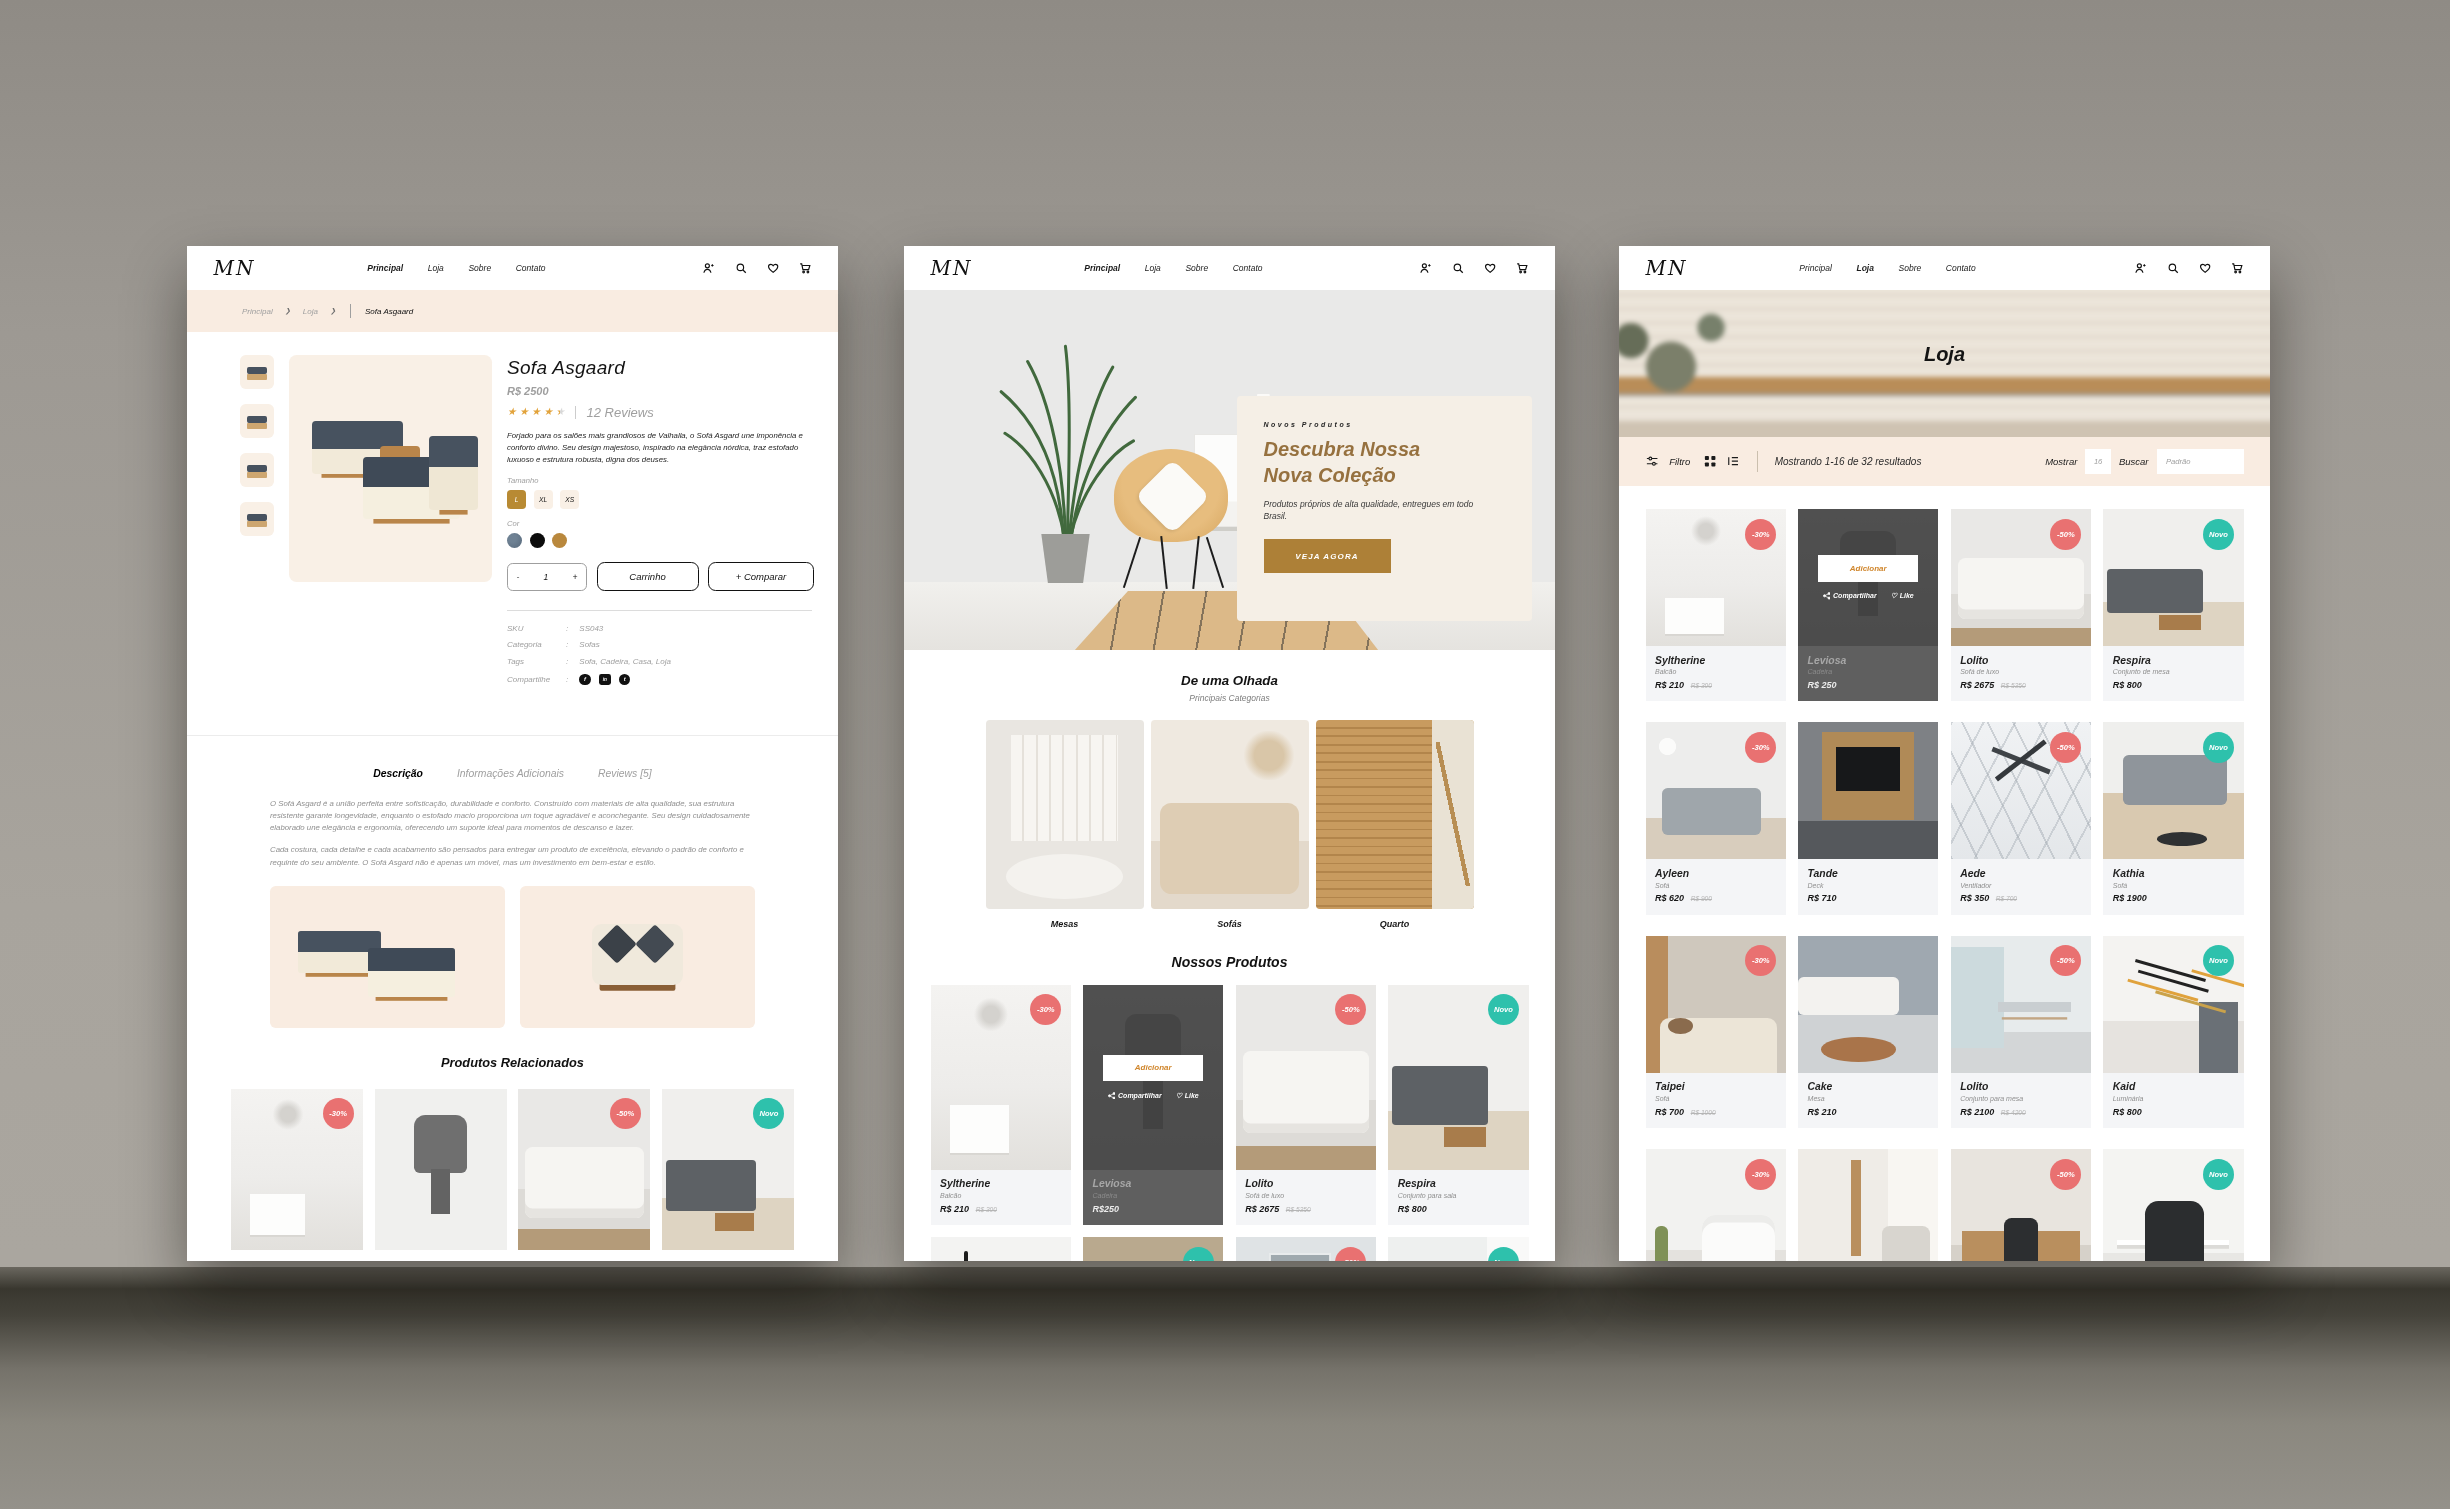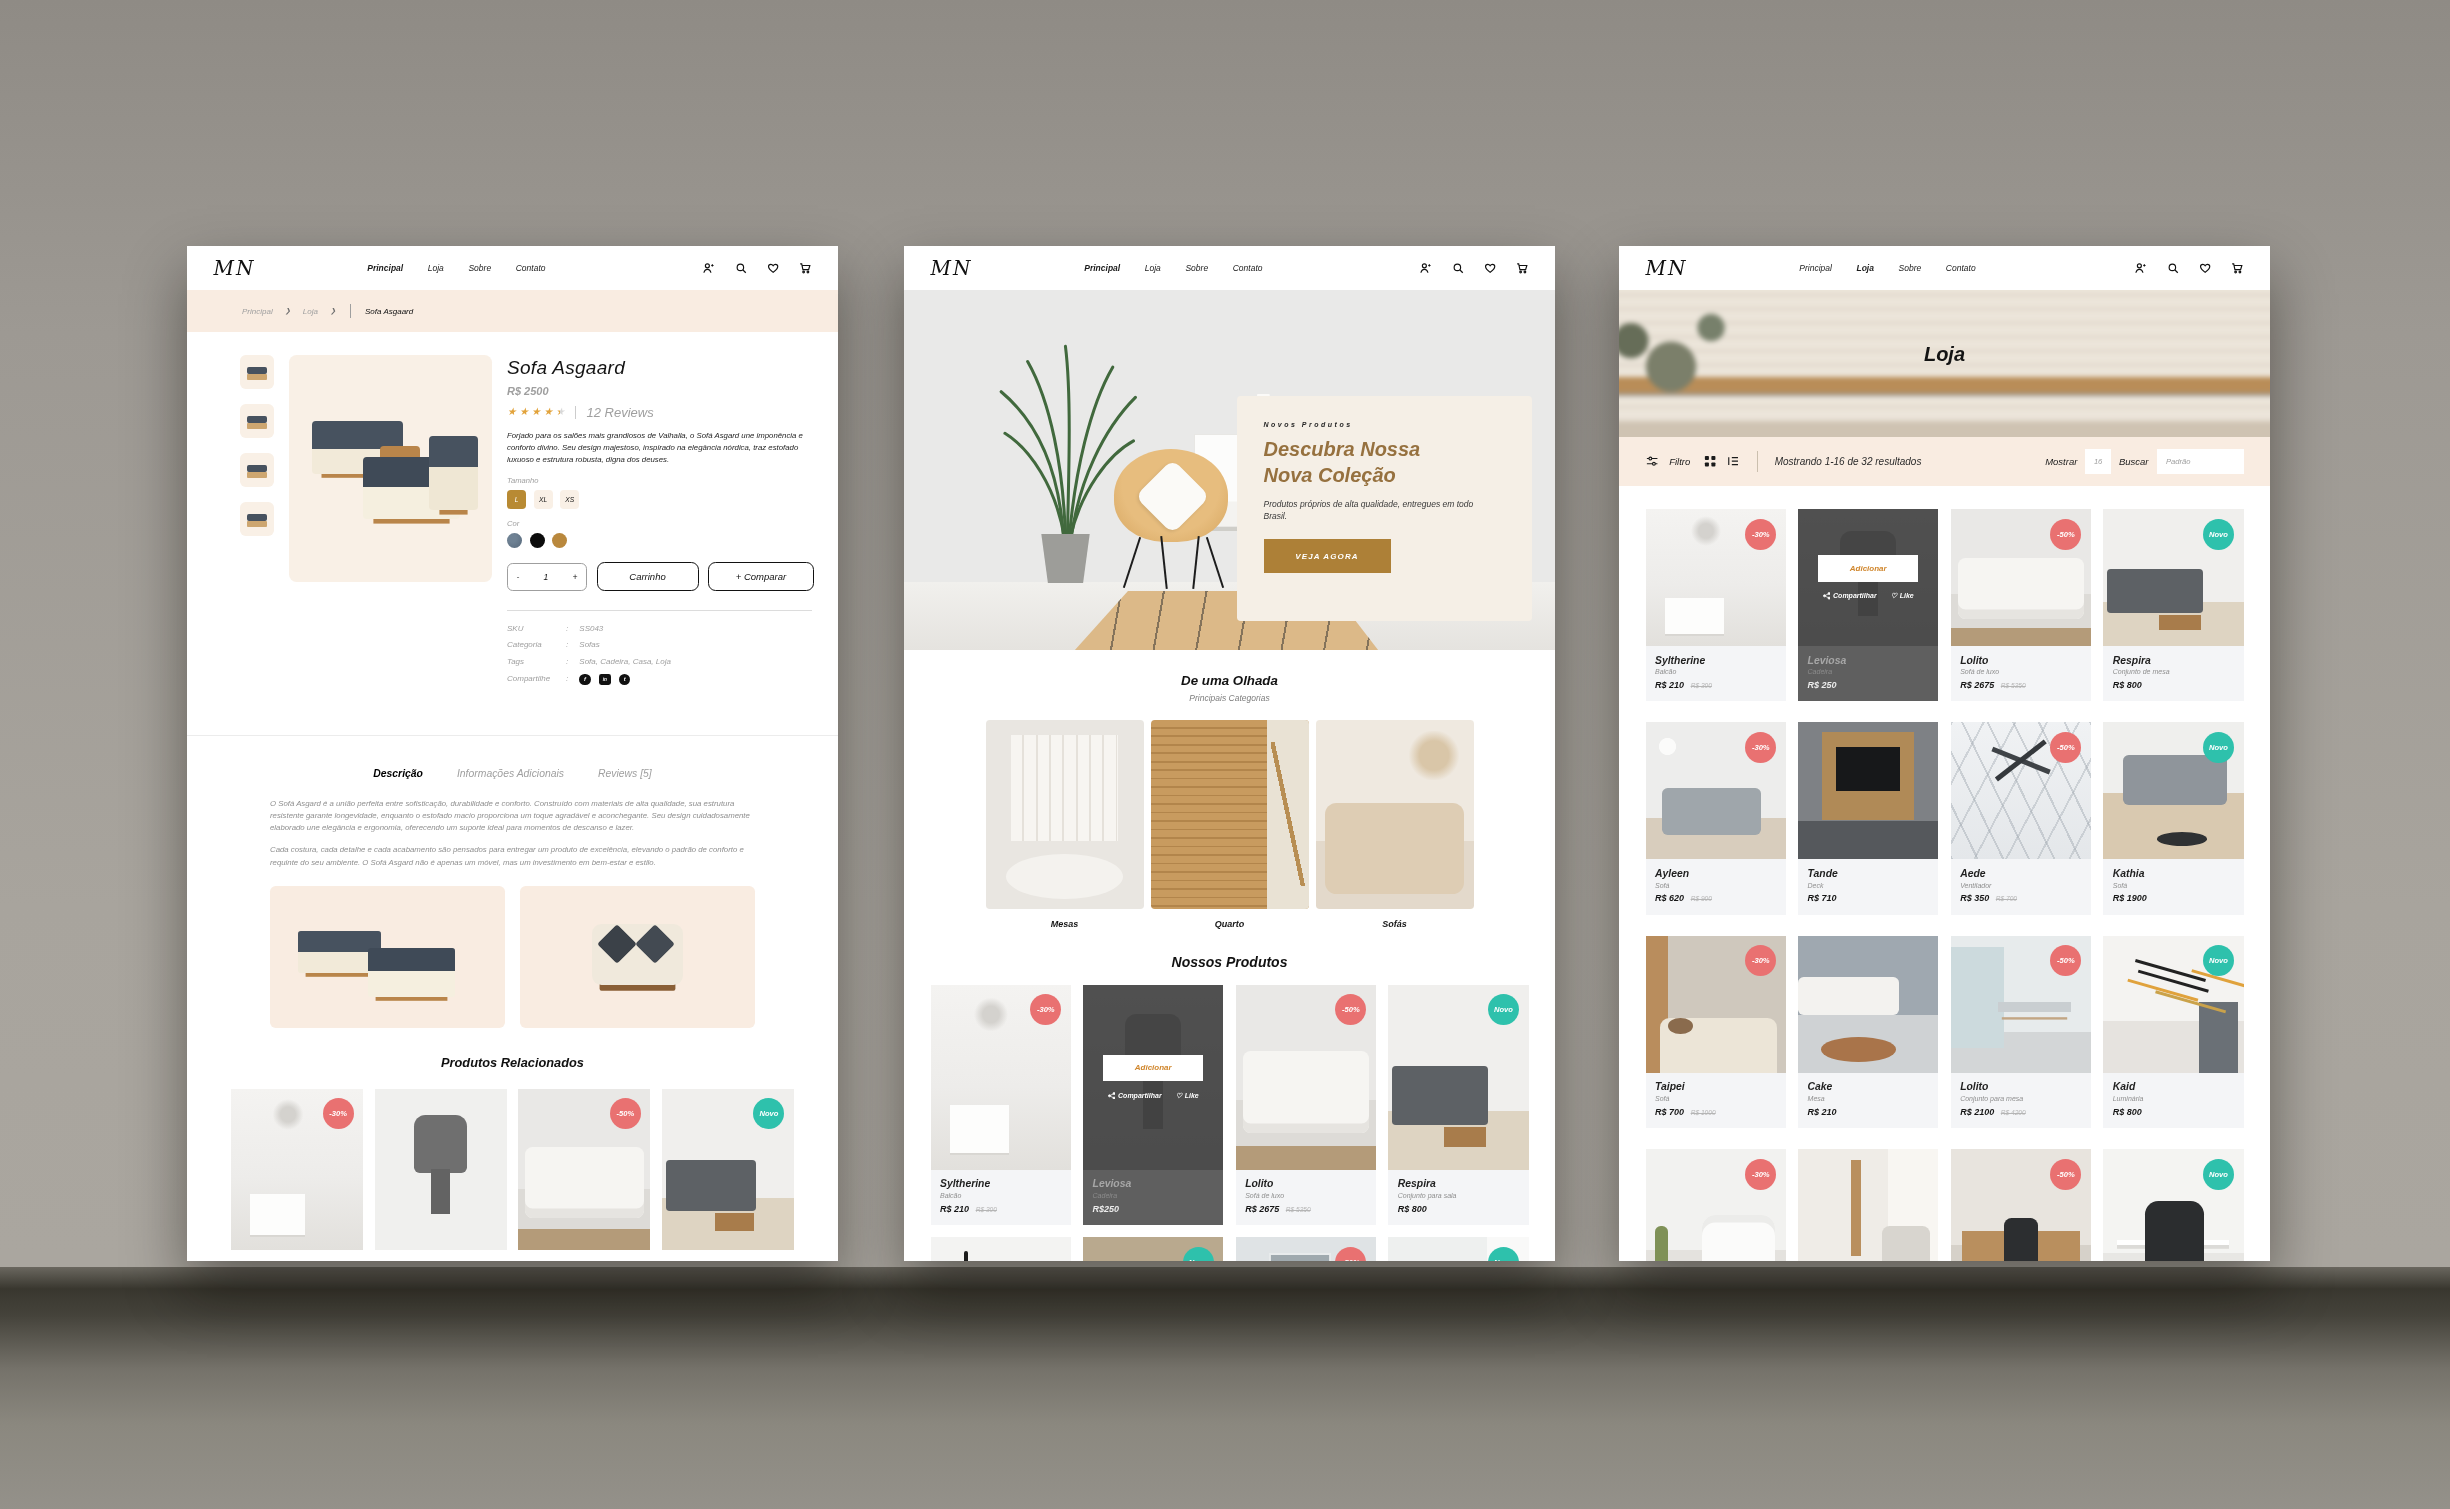--- a/index.html
+++ b/index.html
@@ -162,21 +162,21 @@
   .sw.c2{background:#0c0c0c}.sw.c3{background:#b9883d}
   .acts{display:flex;gap:9.5px;margin-top:14px;align-items:center}
   .qty{width:61px;height:25.6px;border:0.9px solid #9f9f9f;border-radius:5.7px;display:flex;align-items:center;
     justify-content:space-between;padding:0 8.5px;font-size:8.5px;color:#111}
   .qty span{cursor:pointer}
   .btn-o{height:27.5px;border:1.1px solid #121212;border-radius:7.6px;background:#fff;display:flex;
     align-items:center;justify-content:center;font-size:9.5px;color:#111;cursor:pointer}
   .btn-cart{width:100px}.btn-cmp{width:104px}
   .isep{border-top:0.9px solid #dcdcdc;margin:19px 0 12.3px;width:305px}
   .meta{font-size:8px;color:#9f9f9f}
-  .mrow{display:flex;margin-bottom:7.6px}
+  .mrow{display:flex;align-items:center;margin-bottom:7.6px}
   .mlab{width:59px}.msep{width:13.3px}
   .shic{display:flex;gap:8.5px;align-items:center}
   .sh{width:11.4px;height:11.4px;border-radius:50%;background:#111;color:#fff;font-size:5.7px;font-weight:700;
     display:flex;align-items:center;justify-content:center;cursor:pointer}
   .sh.sq{border-radius:2.4px;font-size:4.7px}
   .sep{border-top:0.9px solid #ececec;margin-top:42px}
   .tabs{display:flex;justify-content:center;gap:34px;margin-top:32px;font-size:10.4px;color:#9f9f9f}
   .tabs .on{color:#000;font-weight:700}
   .tabs span{cursor:pointer}
   .paras{width:485px;margin:19px auto 0;font-size:7.8px;line-height:1.6;color:#8f8f8f}
@@ -510,26 +510,26 @@
     <div class="secA">
       <h2>De uma Olhada</h2>
       <div class="sub">Principais Categorias</div>
     </div>
     <div class="cats">
       <div class="cat">
         <div class="cimg2 sc sc-mesas"></div>
         <div class="clab">Mesas</div>
       </div>
       <div class="cat">
+        <div class="cimg2 sc sc-sofas"></div>
+        <div class="clab">Sofás</div>
+      </div>
+      <div class="cat">
         <div class="cimg2 sc sc-quarto"></div>
         <div class="clab">Quarto</div>
-      </div>
-      <div class="cat">
-        <div class="cimg2 sc sc-sofas"></div>
-        <div class="clab">Sofás</div>
       </div>
     </div>
 
     <div class="secB">
       <h2>Nossos Produtos</h2>
     </div>
     <div class="grid hgrid">
       <div class="card">
         <div class="cimg sc sc-hall">
           <span class="bdg sale">-30%</span>

